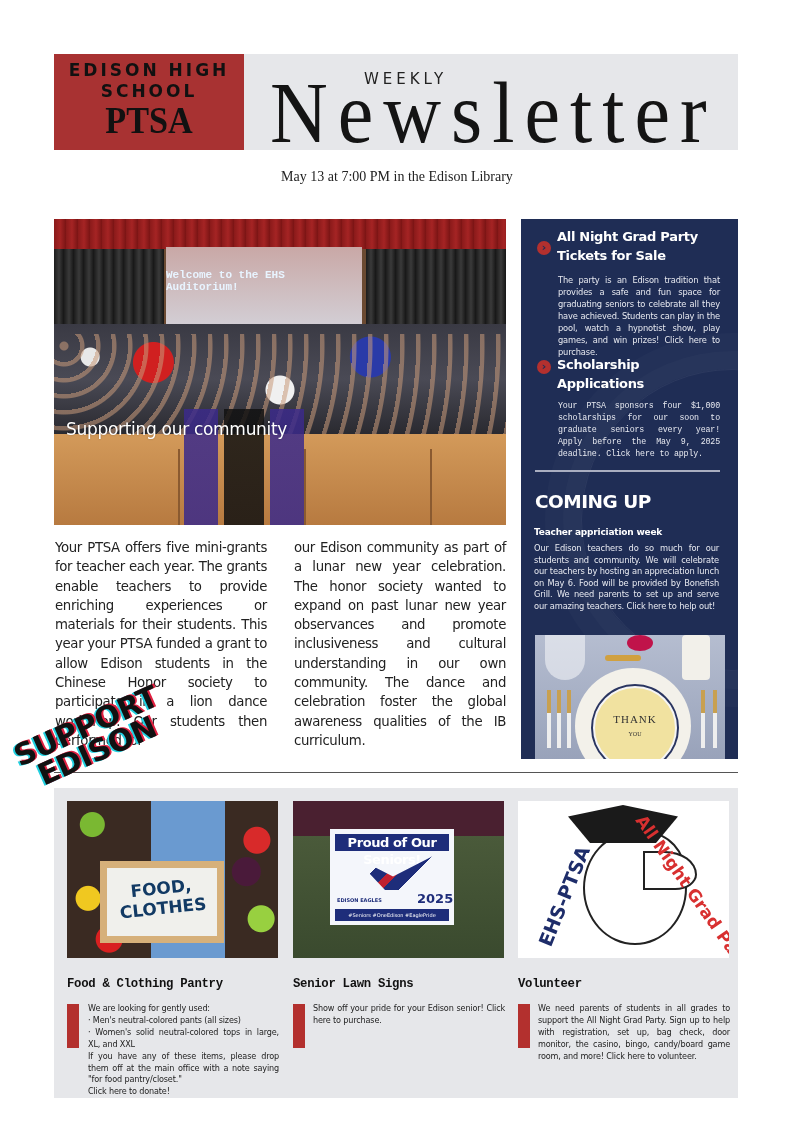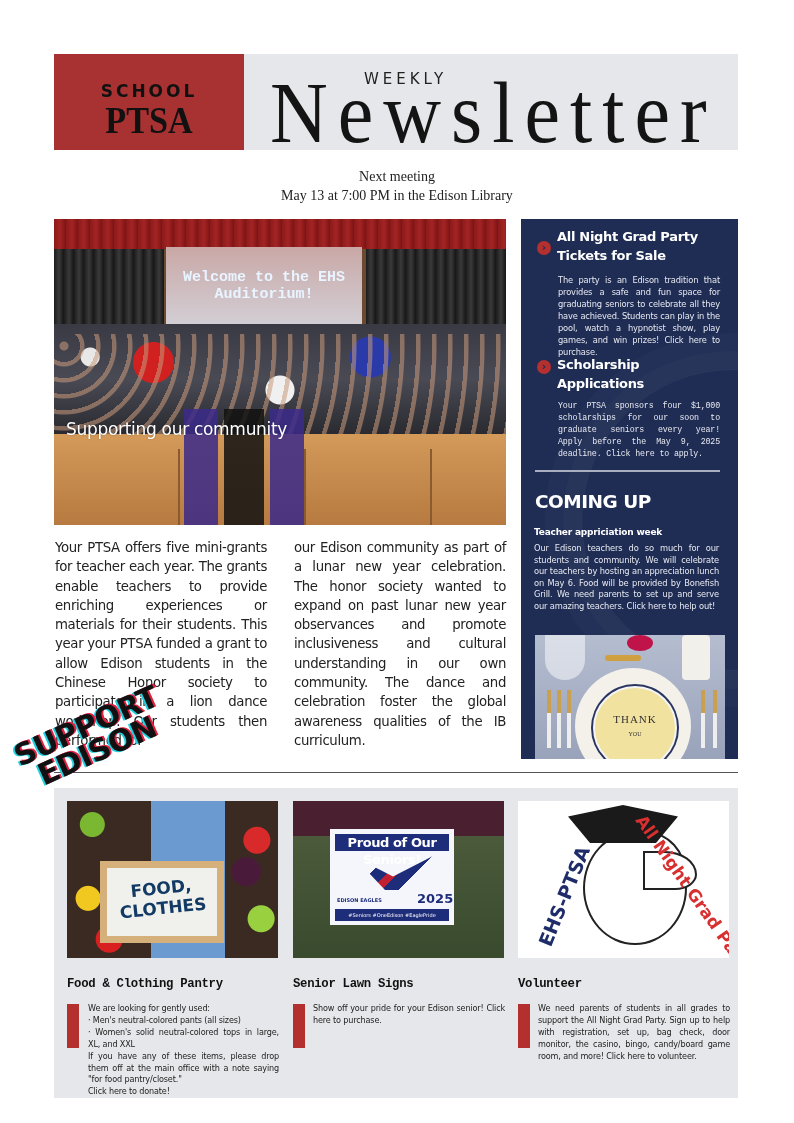--- a/index.html
+++ b/index.html
@@ -16,21 +16,21 @@
   .newsletter { position:absolute; left:26px; top:16px; font-family:"Liberation Serif", serif; font-size:80px; letter-spacing:10px; color:#141414; line-height:1; transform:scaleY(1.08); transform-origin:top left; }
 
   .meeting { left:0; width:794px; top:167px; text-align:center; font-family:"Liberation Serif", serif; font-size:14px; line-height:19px; color:#222; }
 
   
   .hero { left:54px; top:219px; width:452px; height:306px; overflow:hidden; background:#6b4a32; }
   .hero .curtain { position:absolute; left:0; top:0; width:100%; height:30px; background:repeating-linear-gradient(90deg,#8a1a1a 0,#a52424 6px,#7a1414 12px); }
   .hero .drape-l { position:absolute; left:0; top:30px; width:110px; height:130px; background:repeating-linear-gradient(90deg,#1c1c1c 0,#3a3a3a 5px,#151515 10px); }
   .hero .drape-r { position:absolute; right:0; top:30px; width:140px; height:130px; background:repeating-linear-gradient(90deg,#1c1c1c 0,#3a3a3a 5px,#151515 10px); }
   .hero .screen { position:absolute; left:112px; top:28px; width:196px; height:90px; background:linear-gradient(#c9a8a6,#d4d4dc); }
-  .hero .screen-text { position:absolute; left:0; right:0; top:22px; text-align:center; font-family:"Liberation Mono", monospace; font-size:15px; color:#e8f4ff; font-weight:bold; }
+  .hero .screen-text { position:absolute; left:0; right:0; top:22px; text-align:left; font-family:"Liberation Mono", monospace; font-size:11px; color:#e8f4ff; font-weight:bold; }
   .hero .crowd { position:absolute; left:0; top:105px; width:100%; height:110px; background:
       radial-gradient(circle at 8% 30%, #e8e8e8 0 9px, transparent 10px),
       radial-gradient(circle at 22% 35%, #d02020 0 20px, transparent 21px),
       radial-gradient(circle at 70% 30%, #2a3aa8 0 20px, transparent 21px),
       radial-gradient(circle at 50% 60%, #f0f0f0 0 14px, transparent 15px),
       linear-gradient(#3a3a44,#4a4a55 50%,#2a2a30); }
   .hero .faces { position:absolute; left:0; top:115px; width:100%; height:100px; background:repeating-radial-gradient(circle at 10px 12px, #c89a7a 0 4px, transparent 5px 16px); opacity:0.55; }
   .hero .stage { position:absolute; left:0; top:215px; width:100%; height:91px; background:linear-gradient(#d39a5a,#b77a40); }
   .hero .stage-lines { position:absolute; left:0; top:230px; width:100%; height:76px; background:repeating-linear-gradient(90deg,transparent 0 124px,#8a5a30 124px 126px); }
   .hero .people { position:absolute; left:130px; top:190px; width:120px; height:116px; background:
@@ -103,30 +103,30 @@
   .card-text { top:1003px; font-family:"DejaVu Sans", sans-serif; font-size:8.1px; line-height:11.9px; color:#222; text-align:justify; letter-spacing:-0.15px; }
   .ct1 { left:88px; width:191px; }
   .ct2 { left:313px; width:192px; }
   .ct3 { left:538px; width:192px; }
   .card-text .line { display:block; }
 </style>
 </head>
 <body>
 
 <div class="abs brand-box">
+  <div class="brand-line1">EDISON HIGH</div>
   <div class="brand-line2">SCHOOL</div>
   <div class="brand-line3">PTSA</div>
 </div>
 <div class="abs title-box">
   <div class="newsletter">Newsletter</div>
   <div class="weekly">WEEKLY</div>
 </div>
 
 <div class="abs meeting">
-  <div>Next meeting</div>
   <div>May 13 at 7:00 PM in the Edison Library</div>
 </div>
 
 <div class="abs hero">
   <div class="curtain"></div>
   <div class="drape-l"></div>
   <div class="drape-r"></div>
   <div class="screen">
     <div class="screen-text">Welcome to the EHS Auditorium!</div>
   </div>

